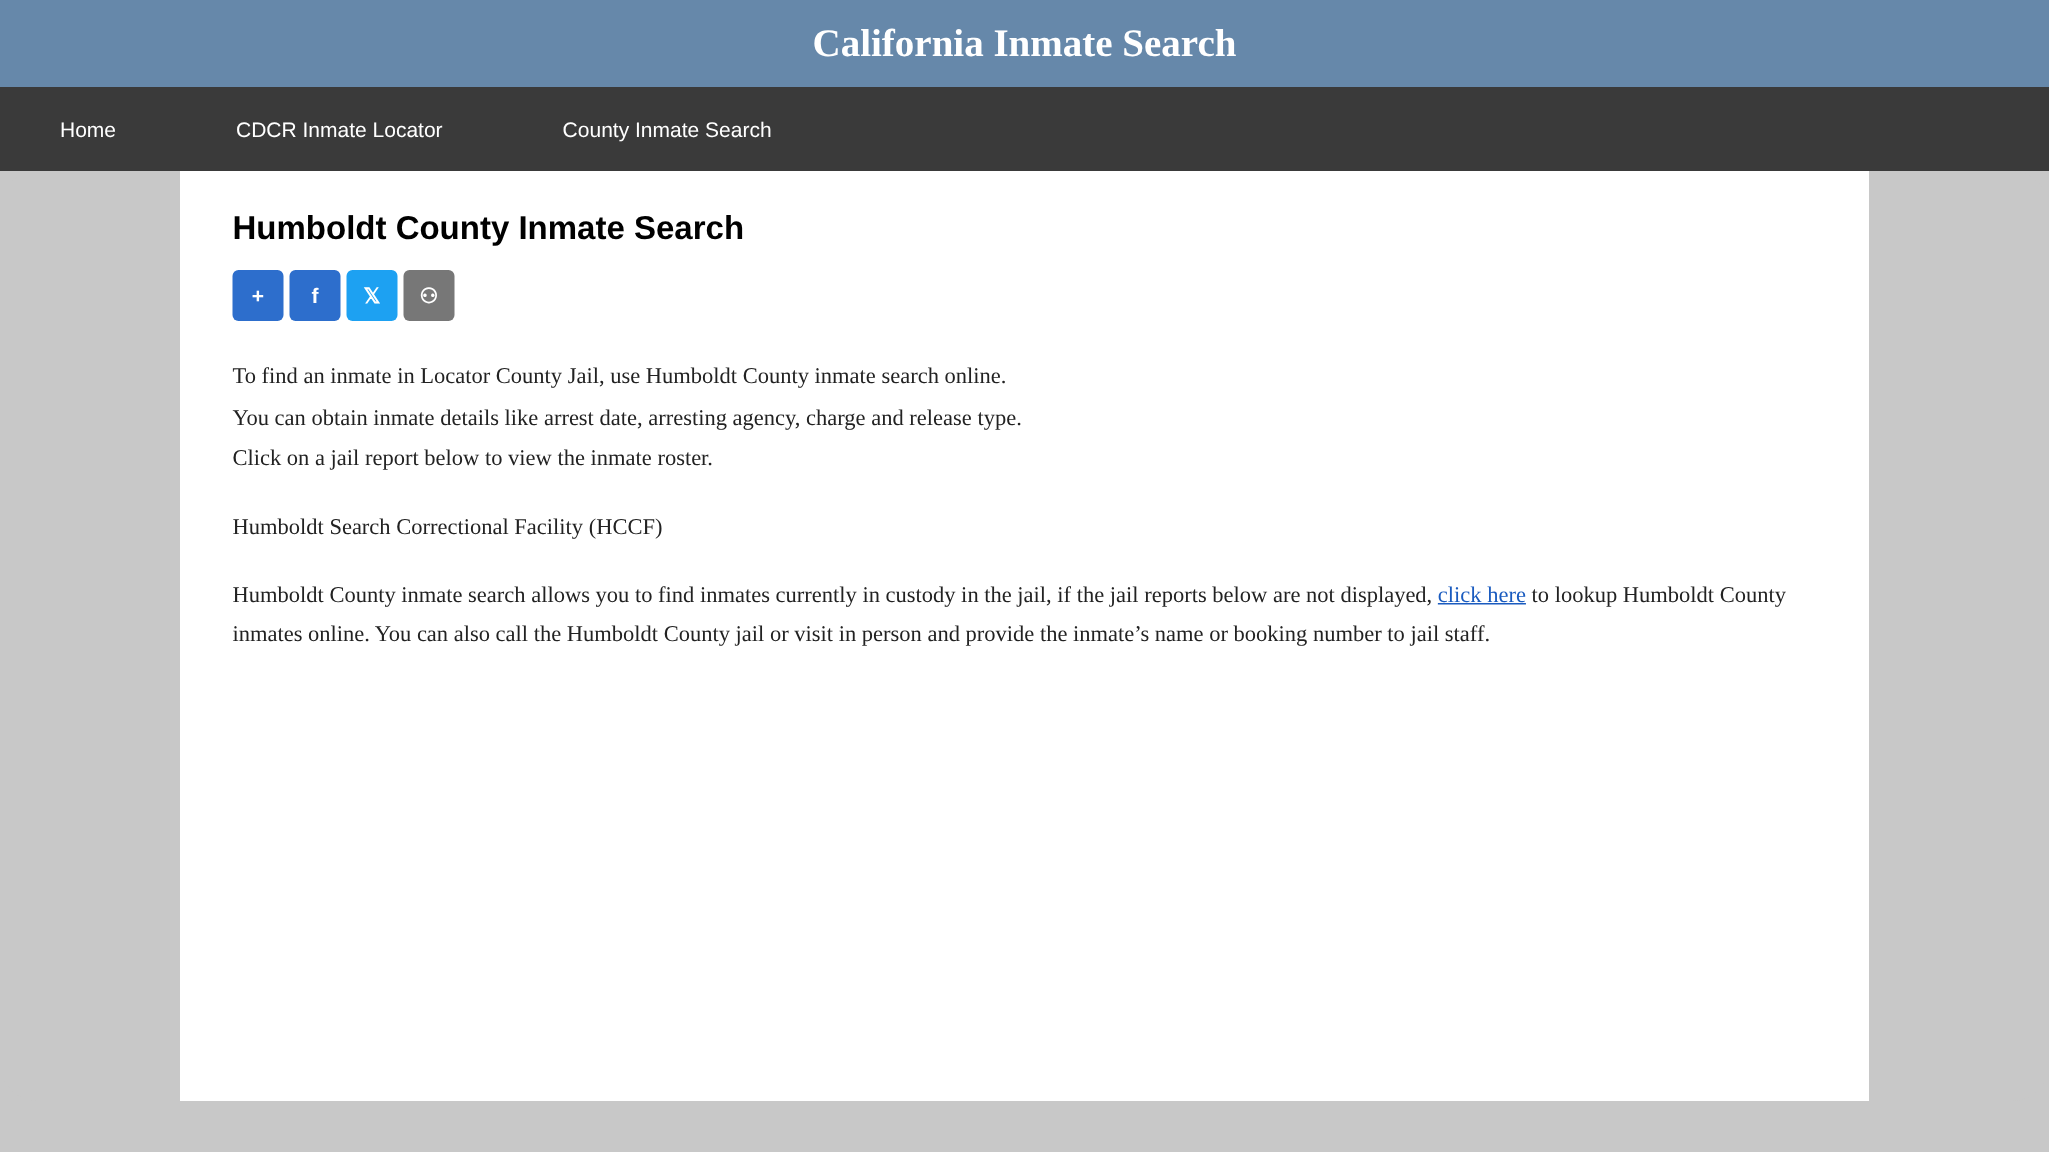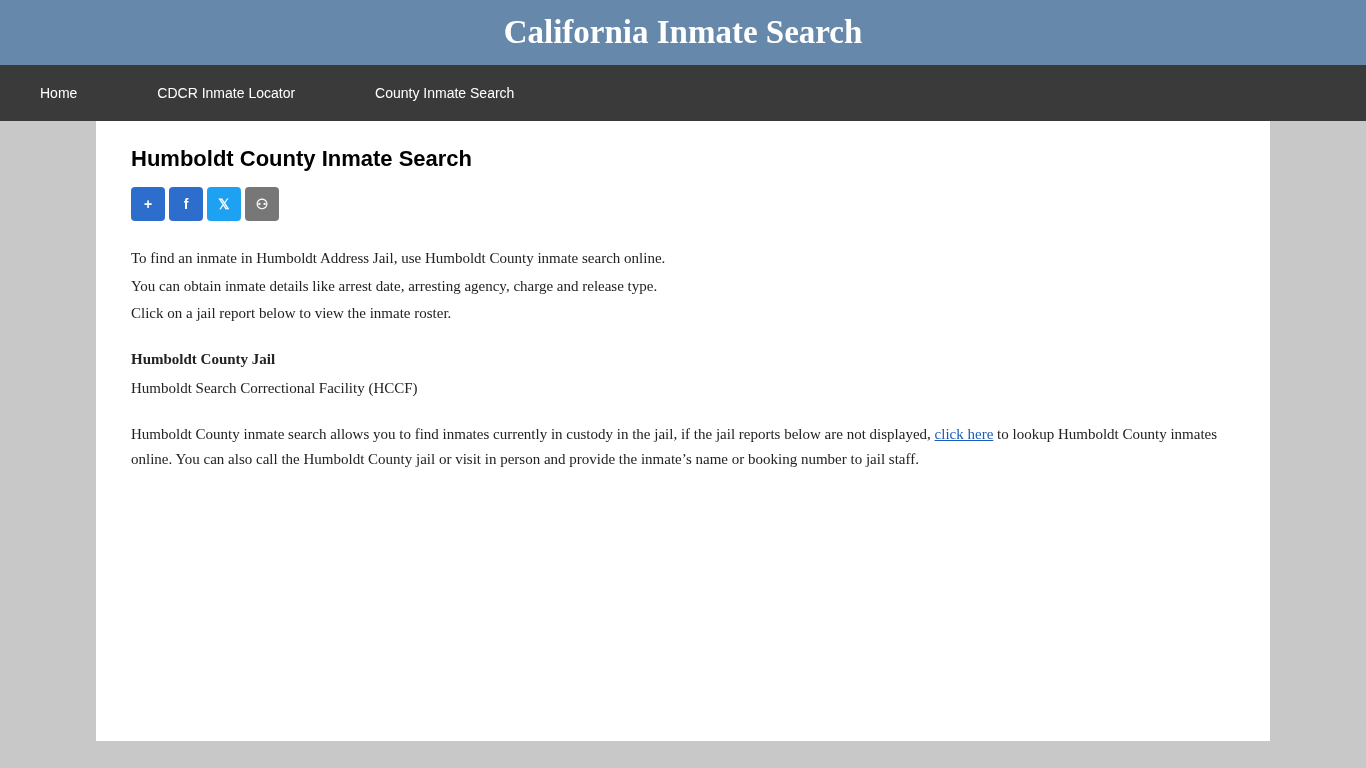--- a/index.html
+++ b/index.html
@@ -23,21 +23,21 @@
 
     
     .site-header {
       background-color: #6688aa;
       text-align: center;
       padding: 14px 20px;
     }
 
     .site-title {
       color: #ffffff;
-      font-size: 33px;
+      font-size: 26px;
       font-weight: bold;
       font-family: Georgia, serif;
     }
 
     
     .main-nav {
       background-color: #3a3a3a;
       display: flex;
       justify-content: flex-start;
       padding: 0;
@@ -48,21 +48,21 @@
       text-decoration: none;
       padding: 20px 40px;
       font-family: Arial, sans-serif;
       font-size: 14px;
       display: block;
     }
 
     
     .content-outer {
       background-color: #c8c8c8;
-      padding: 0 96px;
+      padding: 0 120px;
       border-radius: 25px;
     }
 
     .content-inner {
       background-color: #ffffff;
       padding: 25px 35px 60px 35px;
       min-height: 620px;
     }
 
     .page-heading {
@@ -168,27 +168,26 @@
       <h2 class="page-heading">Humboldt County Inmate Search</h2>
 
       <div class="social-buttons">
         <button class="social-btn share-btn" title="Share">+</button>
         <button class="social-btn facebook-btn" title="Facebook">f</button>
         <button class="social-btn twitter-btn" title="Twitter">𝕏</button>
         <button class="social-btn link-btn" title="Copy Link">⚇</button>
       </div>
 
       <div class="intro-text">
-        <p>To find an inmate in Humboldt Address Jail, use Humboldt County inmate search online.</p>
+        <p>To find an inmate in Locator County Jail, use Humboldt County inmate search online.</p>
         <p>You can obtain inmate details like arrest date, arresting agency, charge and release type.</p>
         <p>Click on a jail report below to view the inmate roster.</p>
       </div>
 
       <div class="jail-info">
-        <p class="jail-info-title">Humboldt County Jail</p>
         <p>Humboldt Search Correctional Facility (HCCF)</p>
       </div>
 
       <p class="description-text">
         <span>Humboldt County inmate search allows you to find inmates currently in custody in the jail, if the jail reports below are not displayed,&nbsp;</span><a href="#">click here</a><span>&nbsp;to lookup Humboldt County inmates online. You can also call the Humboldt County jail or visit in person and provide the inmate’s name or booking number to jail staff.</span>
       </p>
 
     </div>
   </div>
 </div>

